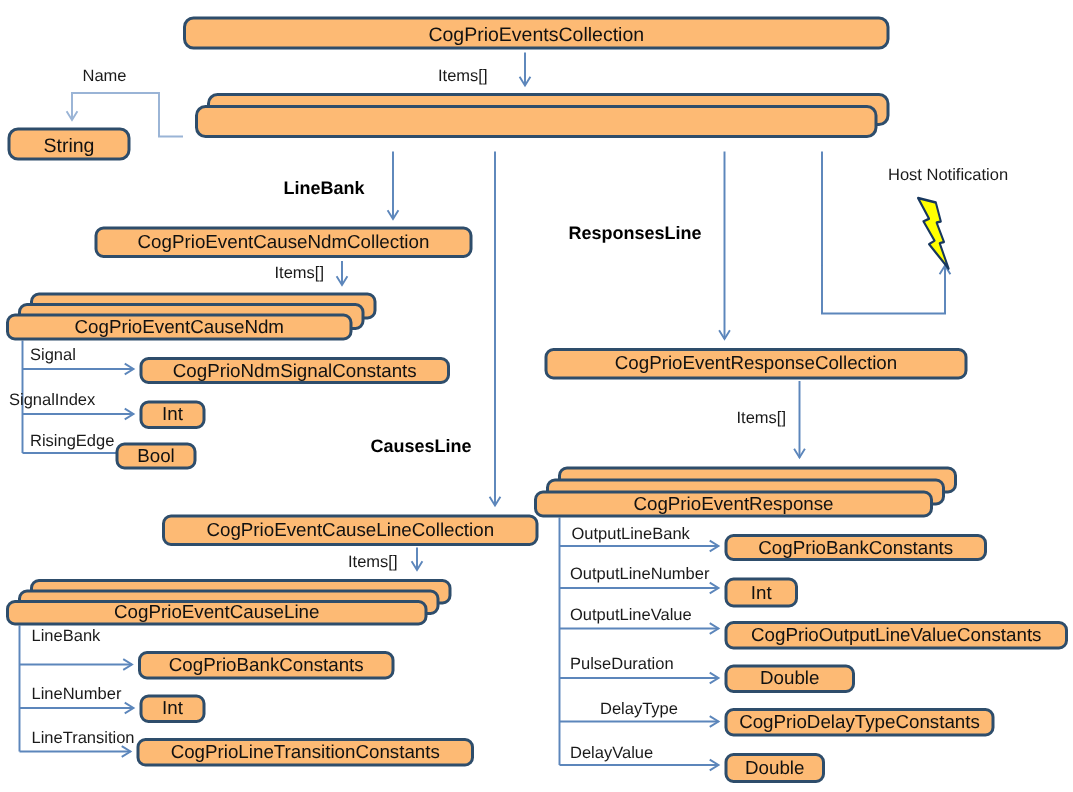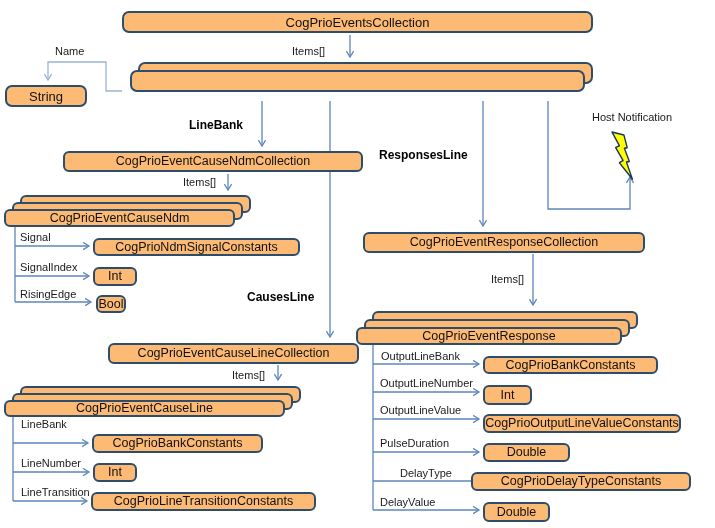--- a/index.html
+++ b/index.html
@@ -81,37 +81,37 @@
     <span>CogPrioEventsCollection</span>
   </div>
 
   <div class="node" style="left:138px;top:62px;width:455px;height:22px"></div>
   <div class="node" style="left:130px;top:70px;width:455px;height:22px"></div>
 
   <div class="node" style="left:5px;top:85px;width:82px;height:22px">
     <span>String</span>
   </div>
 
-  <div class="node sm" style="left:63px;top:151px;width:300px;height:21px">
+  <div class="node sm" style="left:63px;top:151px;width:252px;height:21px">
     <span>CogPrioEventCauseNdmCollection</span>
   </div>
 
   <div class="node sm" style="left:20px;top:195px;width:231px;height:18px"></div>
   <div class="node sm" style="left:12px;top:202px;width:231px;height:18px"></div>
   <div class="node sm" style="left:4px;top:209px;width:231px;height:18px">
     <span>CogPrioEventCauseNdm</span>
   </div>
 
   <div class="node sm" style="left:93px;top:238px;width:207px;height:18px">
     <span>CogPrioNdmSignalConstants</span>
   </div>
   <div class="node sm" style="left:93px;top:267px;width:44px;height:19px">
     <span>Int</span>
   </div>
-  <div class="node sm" style="left:96px;top:295px;width:30px;height:18px">
+  <div class="node sm" style="left:77px;top:295px;width:54px;height:18px">
     <span>Bool</span>
   </div>
 
   <div class="node sm" style="left:108px;top:343px;width:251px;height:21px">
     <span>CogPrioEventCauseLineCollection</span>
   </div>
 
   <div class="node sm" style="left:20px;top:386px;width:281px;height:17px"></div>
   <div class="node sm" style="left:12px;top:393px;width:281px;height:17px"></div>
   <div class="node sm" style="left:4px;top:400px;width:281px;height:17px">
@@ -137,45 +137,45 @@
   <div class="node sm" style="left:356px;top:327px;width:266px;height:18px">
     <span>CogPrioEventResponse</span>
   </div>
 
   <div class="node sm" style="left:483px;top:356px;width:175px;height:18px">
     <span>CogPrioBankConstants</span>
   </div>
   <div class="node sm" style="left:483px;top:385px;width:49px;height:20px">
     <span>Int</span>
   </div>
-  <div class="node sm" style="left:483px;top:414px;width:198px;height:19px">
+  <div class="node sm" style="left:483px;top:414px;width:229px;height:19px">
     <span>CogPrioOutputLineValueConstants</span>
   </div>
   <div class="node sm" style="left:483px;top:443px;width:87px;height:19px">
     <span>Double</span>
   </div>
-  <div class="node sm" style="left:471px;top:472px;width:220px;height:19px">
+  <div class="node sm" style="left:483px;top:472px;width:180px;height:19px">
     <span>CogPrioDelayTypeConstants</span>
   </div>
   <div class="node sm" style="left:483px;top:502px;width:67px;height:20px">
     <span>Double</span>
   </div>
 
   <div class="lbl" style="left:55px;top:45px">Name</div>
   <div class="lbl" style="left:292px;top:45px">Items[]</div>
   <div class="lbl bold" style="left:189px;top:119px">LineBank</div>
   <div class="lbl" style="left:183px;top:176px">Items[]</div>
   <div class="lbl bold" style="left:247px;top:291px">CausesLine</div>
   <div class="lbl" style="left:232px;top:369px">Items[]</div>
   <div class="lbl bold" style="left:379px;top:149px">ResponsesLine</div>
   <div class="lbl" style="left:491px;top:273px">Items[]</div>
   <div class="lbl" style="left:592px;top:111px">Host Notification</div>
 
   <div class="lbl" style="left:20px;top:231px">Signal</div>
-  <div class="lbl" style="left:20px;top:261px">SignalIndex</div>
+  <div class="lbl" style="left:6px;top:261px">SignalIndex</div>
   <div class="lbl" style="left:20px;top:288px">RisingEdge</div>
 
   <div class="lbl" style="left:21px;top:418px">LineBank</div>
   <div class="lbl" style="left:21px;top:457px">LineNumber</div>
   <div class="lbl" style="left:21px;top:486px">LineTransition</div>
 
   <div class="lbl" style="left:381px;top:350px">OutputLineBank</div>
   <div class="lbl" style="left:380px;top:377px">OutputLineNumber</div>
   <div class="lbl" style="left:380px;top:404px">OutputLineValue</div>
   <div class="lbl" style="left:380px;top:437px">PulseDuration</div>

